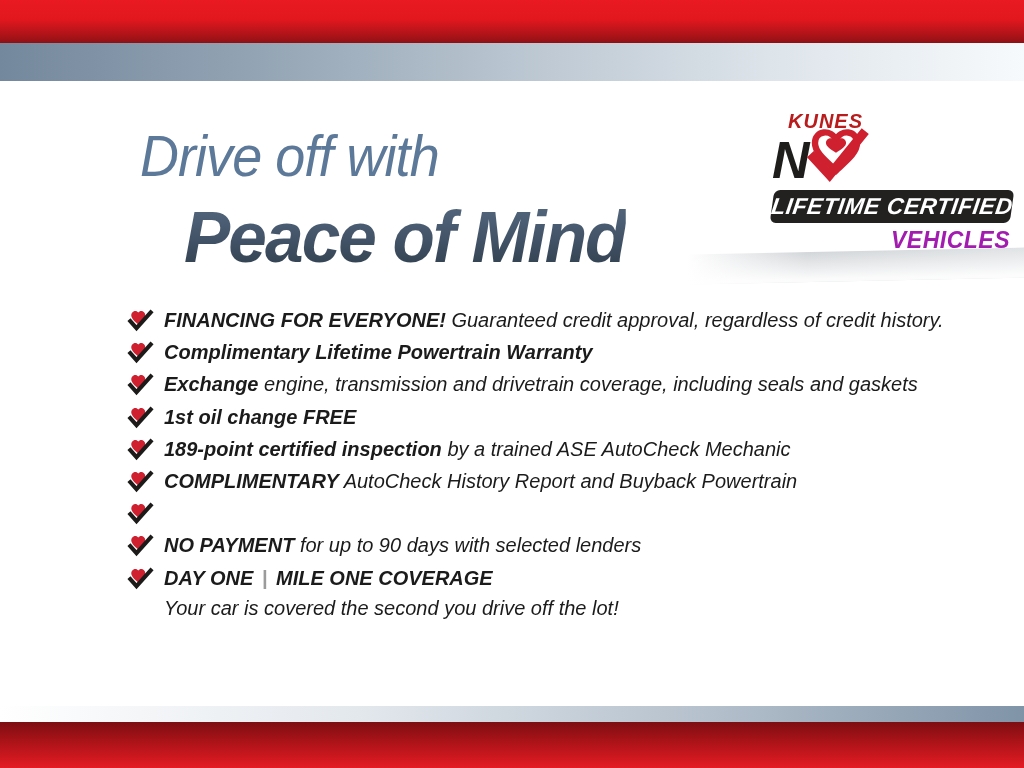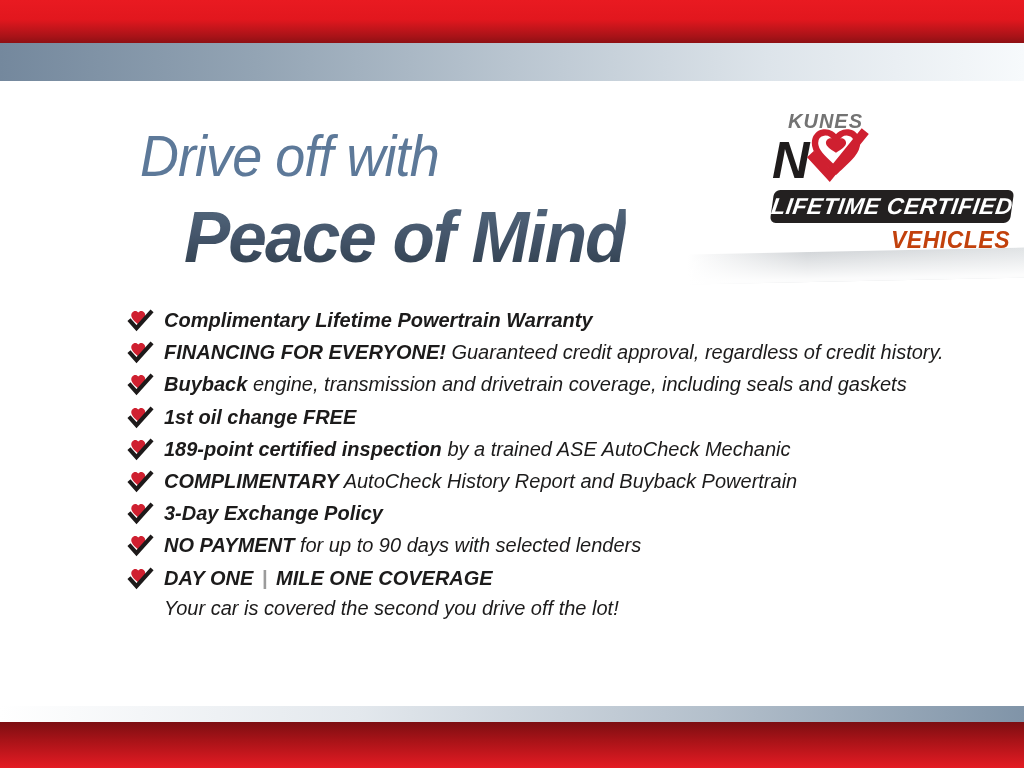--- a/index.html
+++ b/index.html
@@ -30,31 +30,31 @@
   
   .swoosh{position:absolute;right:-4px;top:251px;width:340px;height:30px;
     transform:rotate(-1.2deg);
     background:
       linear-gradient(to bottom,rgba(255,255,255,0) 0%,rgba(255,255,255,.9) 90%),
       linear-gradient(to right,rgba(211,214,217,0) 0%,#d3d6d9 35%,#e0e3e5 100%);}
 
   
   .logo{position:absolute;left:772px;top:110px;width:240px;color:#1f1c1c;}
   .logo .brand{margin-left:16px;font-size:20px;font-weight:800;font-style:italic;
-       color:#737373;letter-spacing:1px;}
+       color:#b91c1c;letter-spacing:1px;}
   .logo .word{display:flex;align-items:center;margin-top:-2px;height:58px;}
   .logo .word .ltr{font-size:52px;font-weight:800;font-style:italic;letter-spacing:-2px;
        line-height:1;}
   .logo .word svg{margin:-10px -6px 0 -4px;overflow:visible;}
   .logo .bar{margin-top:1px;background:#232020;border-radius:6px;transform:skewX(-8deg);
        height:33px;display:flex;align-items:center;justify-content:center;}
   .logo .bar span{color:#ffffff;font-size:23px;font-weight:700;font-style:italic;
        letter-spacing:.5px;white-space:nowrap;}
   .logo .sub{text-align:right;padding-right:2px;margin-top:4px;font-size:23px;
-       font-weight:800;font-style:italic;color:#c2410c;letter-spacing:.5px;}
+       font-weight:800;font-style:italic;color:#a21caf;letter-spacing:.5px;}
 
   
   .benefits{position:absolute;left:127px;top:306px;width:800px;}
   .benefit{display:flex;align-items:flex-start;gap:10px;min-height:32.2px;}
   .benefit svg{flex:0 0 auto;margin-top:3px;}
   .btext{font-size:20px;font-style:italic;color:#1c1b1b;line-height:24px;padding-top:2px;}
   .seg-bold{font-weight:700;}
   .seg-regular{font-weight:400;}
   .seg-separator{font-weight:700;color:#9b9b9b;padding:0 3px;}
   .bline{white-space:nowrap;}
@@ -93,39 +93,39 @@
     <div class="sub">VEHICLES</div>
   </div>
 
   <div class="benefits">
       <div class="benefit">
         <svg width="27" height="24" viewBox="0 0 30 27">
     <path d="M5 9 C3 3 10 0 12.5 4 C15 0 22 3 20 9 C19 12 15.5 15 12.5 17.5 C9.5 15 6 12 5 9 Z" fill="#cf2030"></path>
     <path d="M2 12 L10.5 21.5 L28 2" fill="none" stroke="#1d1a1a" stroke-width="4.6"></path>
   </svg>
         <div class="btext">
+          <div class="bline"><span class="seg-bold">FINANCING FOR EVERYONE!</span> <span class="seg-regular">Guaranteed credit approval, regardless of credit history.</span></div>
+        </div>
+      </div>
+      <div class="benefit">
+        <svg width="27" height="24" viewBox="0 0 30 27">
+    <path d="M5 9 C3 3 10 0 12.5 4 C15 0 22 3 20 9 C19 12 15.5 15 12.5 17.5 C9.5 15 6 12 5 9 Z" fill="#cf2030"></path>
+    <path d="M2 12 L10.5 21.5 L28 2" fill="none" stroke="#1d1a1a" stroke-width="4.6"></path>
+  </svg>
+        <div class="btext">
           <div class="bline"><span class="seg-bold">Complimentary Lifetime Powertrain Warranty</span></div>
         </div>
       </div>
       <div class="benefit">
         <svg width="27" height="24" viewBox="0 0 30 27">
     <path d="M5 9 C3 3 10 0 12.5 4 C15 0 22 3 20 9 C19 12 15.5 15 12.5 17.5 C9.5 15 6 12 5 9 Z" fill="#cf2030"></path>
     <path d="M2 12 L10.5 21.5 L28 2" fill="none" stroke="#1d1a1a" stroke-width="4.6"></path>
   </svg>
         <div class="btext">
-          <div class="bline"><span class="seg-bold">FINANCING FOR EVERYONE!</span> <span class="seg-regular">Guaranteed credit approval, regardless of credit history.</span></div>
-        </div>
-      </div>
-      <div class="benefit">
-        <svg width="27" height="24" viewBox="0 0 30 27">
-    <path d="M5 9 C3 3 10 0 12.5 4 C15 0 22 3 20 9 C19 12 15.5 15 12.5 17.5 C9.5 15 6 12 5 9 Z" fill="#cf2030"></path>
-    <path d="M2 12 L10.5 21.5 L28 2" fill="none" stroke="#1d1a1a" stroke-width="4.6"></path>
-  </svg>
-        <div class="btext">
-          <div class="bline"><span class="seg-bold">Buyback</span> <span class="seg-regular">engine, transmission and drivetrain coverage, including seals and gaskets</span></div>
+          <div class="bline"><span class="seg-bold">Exchange</span> <span class="seg-regular">engine, transmission and drivetrain coverage, including seals and gaskets</span></div>
         </div>
       </div>
       <div class="benefit">
         <svg width="27" height="24" viewBox="0 0 30 27">
     <path d="M5 9 C3 3 10 0 12.5 4 C15 0 22 3 20 9 C19 12 15.5 15 12.5 17.5 C9.5 15 6 12 5 9 Z" fill="#cf2030"></path>
     <path d="M2 12 L10.5 21.5 L28 2" fill="none" stroke="#1d1a1a" stroke-width="4.6"></path>
   </svg>
         <div class="btext">
           <div class="bline"><span class="seg-bold">1st oil change FREE</span></div>
         </div>
@@ -146,23 +146,20 @@
   </svg>
         <div class="btext">
           <div class="bline"><span class="seg-bold">COMPLIMENTARY</span> <span class="seg-regular">AutoCheck History Report and Buyback Powertrain</span></div>
         </div>
       </div>
       <div class="benefit">
         <svg width="27" height="24" viewBox="0 0 30 27">
     <path d="M5 9 C3 3 10 0 12.5 4 C15 0 22 3 20 9 C19 12 15.5 15 12.5 17.5 C9.5 15 6 12 5 9 Z" fill="#cf2030"></path>
     <path d="M2 12 L10.5 21.5 L28 2" fill="none" stroke="#1d1a1a" stroke-width="4.6"></path>
   </svg>
-        <div class="btext">
-          <div class="bline"><span class="seg-bold">3-Day Exchange Policy</span></div>
-        </div>
       </div>
       <div class="benefit">
         <svg width="27" height="24" viewBox="0 0 30 27">
     <path d="M5 9 C3 3 10 0 12.5 4 C15 0 22 3 20 9 C19 12 15.5 15 12.5 17.5 C9.5 15 6 12 5 9 Z" fill="#cf2030"></path>
     <path d="M2 12 L10.5 21.5 L28 2" fill="none" stroke="#1d1a1a" stroke-width="4.6"></path>
   </svg>
         <div class="btext">
           <div class="bline"><span class="seg-bold">NO PAYMENT</span> <span class="seg-regular">for up to 90 days with selected lenders</span></div>
         </div>
       </div>

